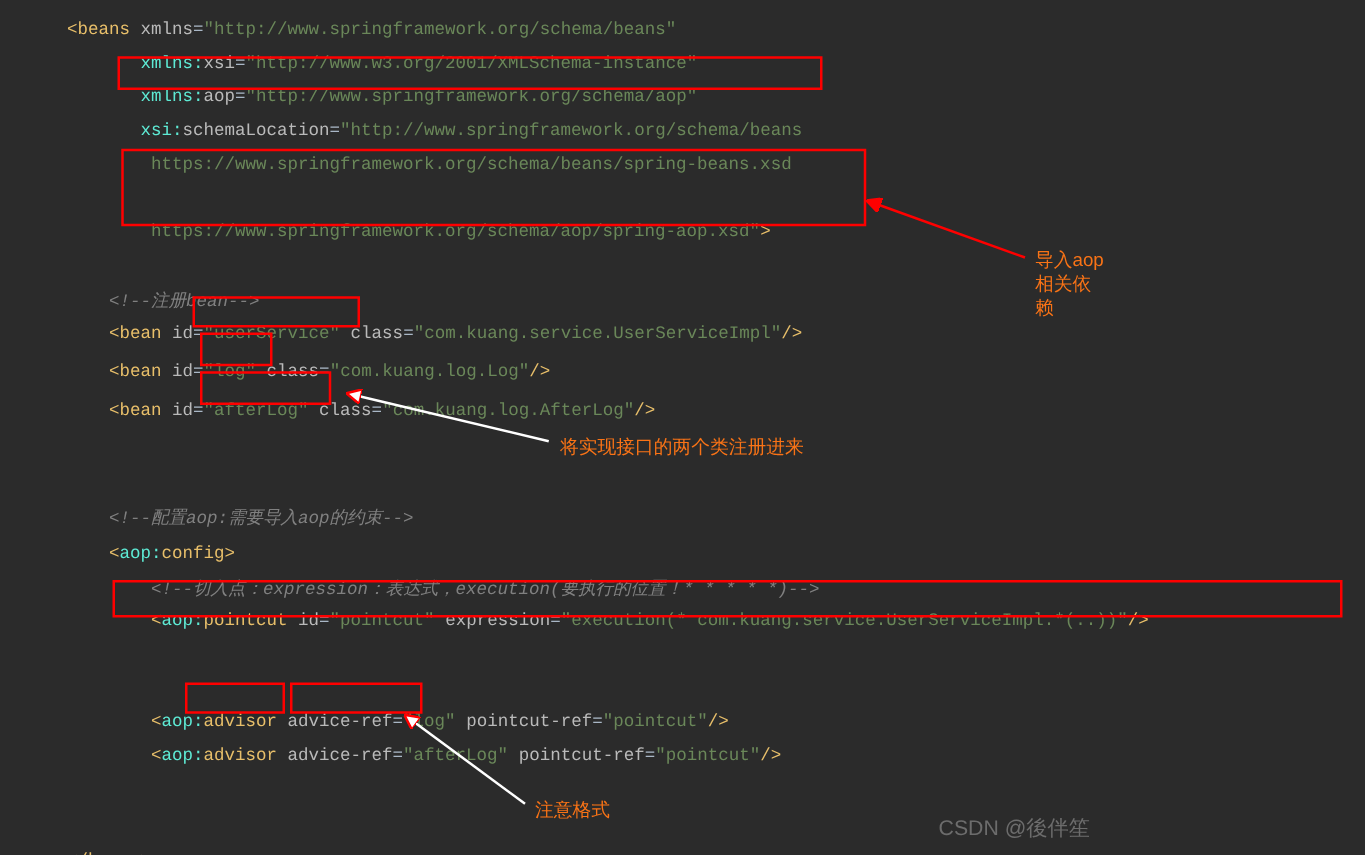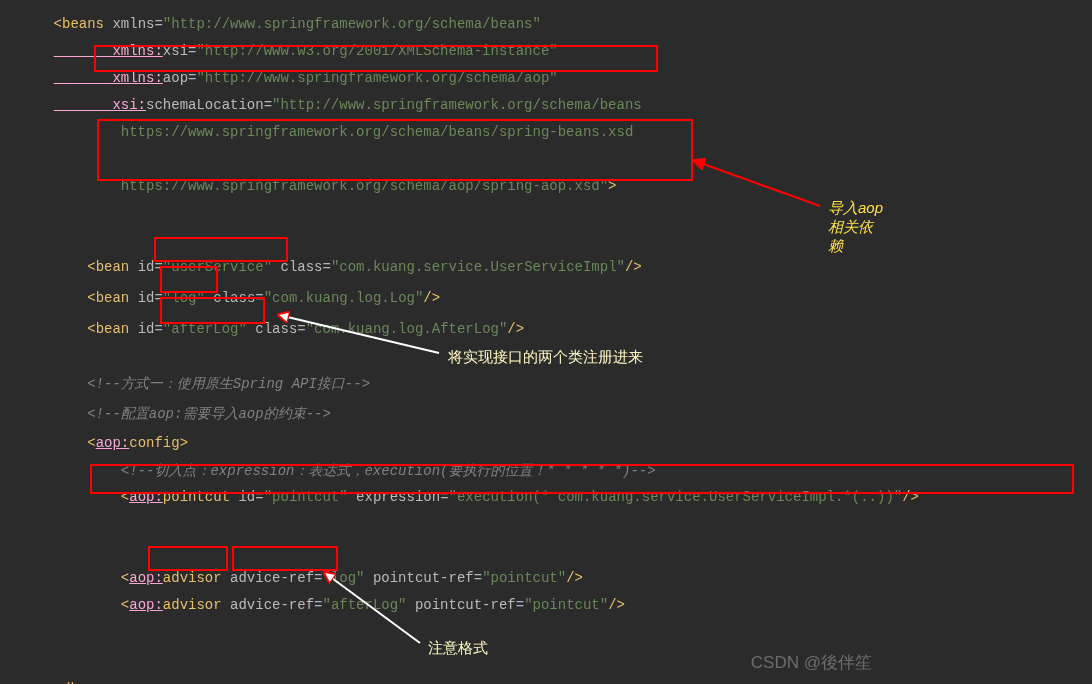--- a/index.html
+++ b/index.html
@@ -18,37 +18,37 @@
     box-sizing: border-box;
   }
   .line {
     position: absolute;
     left: 20px;
     white-space: pre;
     letter-spacing: 0px;
   }
   .tag { color: #e8bf6a; }
   .attr { color: #bababa; }
-  .ns { color: #f9a8d4; text-decoration: underline; }
+  .ns { color: #5eead4; }
   .str { color: #6a8759; }
   .op { color: #a9b7c6; }
   .comment { color: #808080; font-style: italic; }
   .box {
     position: absolute;
     border: 2px solid #ff0000;
     box-sizing: border-box;
   }
   .arrow {
     position: absolute;
     stroke: #ff0000;
     fill: #ff0000;
   }
   .anno {
     position: absolute;
-    color: #fef9c3;
+    color: #f97316;
     font-family: 'Microsoft YaHei', sans-serif;
     font-size: 15px;
   }
   .watermark {
     position: absolute;
     right: 12px;
     bottom: 10px;
     color: #888;
     opacity: 0.7;
     font-family: sans-serif;
@@ -78,36 +78,36 @@
 
   <div class="line" style="top:108px">
     <span class="str">        https://www.springframework.org/schema/beans/spring-beans.xsd</span>
   </div>
 
 
   <div class="line" style="top:162px">
     <span class="str">        https://www.springframework.org/schema/aop/spring-aop.xsd"</span><span class="tag">&gt;</span>
   </div>
 
+  <div class="line" style="top:216px">
+    <span class="comment">    &lt;!--注册bean--&gt;</span>
+  </div>
 
   <div class="line" style="top:243px">
     <span class="tag">    &lt;</span><span class="tag">bean </span><span class="attr">id</span><span class="op">=</span><span class="str">"userService"</span> <span class="attr">class</span><span class="op">=</span><span class="str">"com.kuang.service.UserServiceImpl"</span><span class="tag">/&gt;</span>
   </div>
 
   <div class="line" style="top:274px">
     <span class="tag">    &lt;</span><span class="tag">bean </span><span class="attr">id</span><span class="op">=</span><span class="str">"log"</span> <span class="attr">class</span><span class="op">=</span><span class="str">"com.kuang.log.Log"</span><span class="tag">/&gt;</span>
   </div>
 
   <div class="line" style="top:305px">
     <span class="tag">    &lt;</span><span class="tag">bean </span><span class="attr">id</span><span class="op">=</span><span class="str">"afterLog"</span> <span class="attr">class</span><span class="op">=</span><span class="str">"com.kuang.log.AfterLog"</span><span class="tag">/&gt;</span>
   </div>
 
-  <div class="line" style="top:359px">
-    <span class="comment">    &lt;!--方式一：使用原生Spring API接口--&gt;</span>
-  </div>
 
   <div class="line" style="top:389px">
     <span class="comment">    &lt;!--配置aop:需要导入aop的约束--&gt;</span>
   </div>
 
   <div class="line" style="top:419px">
     <span class="tag">    &lt;</span><span class="ns">aop:</span><span class="tag">config</span><span class="tag">&gt;</span>
   </div>
 
   <div class="line" style="top:446px">
@@ -159,18 +159,18 @@
   </svg>
   <svg class="arrow" style="left:320px; top:568px;" width="110" height="80">
     <defs>
         <marker id="ah3" markerWidth="6" markerHeight="6" refX="5" refY="3" orient="auto">
           <path d="M0,0 L6,3 L0,6 Z" fill="#fff"></path>
         </marker>
       </defs>
     <line x1="100" y1="75" x2="5" y2="5" stroke="#fff" stroke-width="2" marker-end="url(#ah3)"></line>
   </svg>
 
-  <div class="anno" style="left:828px; top:199px; color:#fde047;font-style:italic;">导入aop相关依赖</div>
+  <div class="anno" style="left:828px; top:199px; color:#f97316;">导入aop相关依赖</div>
   <div class="anno" style="left:448px; top:348px;">将实现接口的两个类注册进来</div>
   <div class="anno" style="left:428px; top:639px;">注意格式</div>
 
   <div class="watermark">CSDN @後伴笙</div>
 </div>
 
 </body></html>

